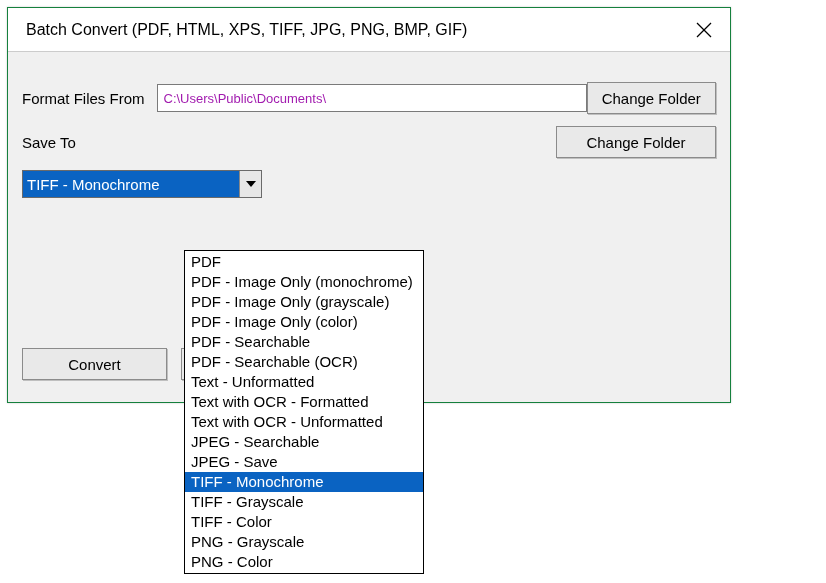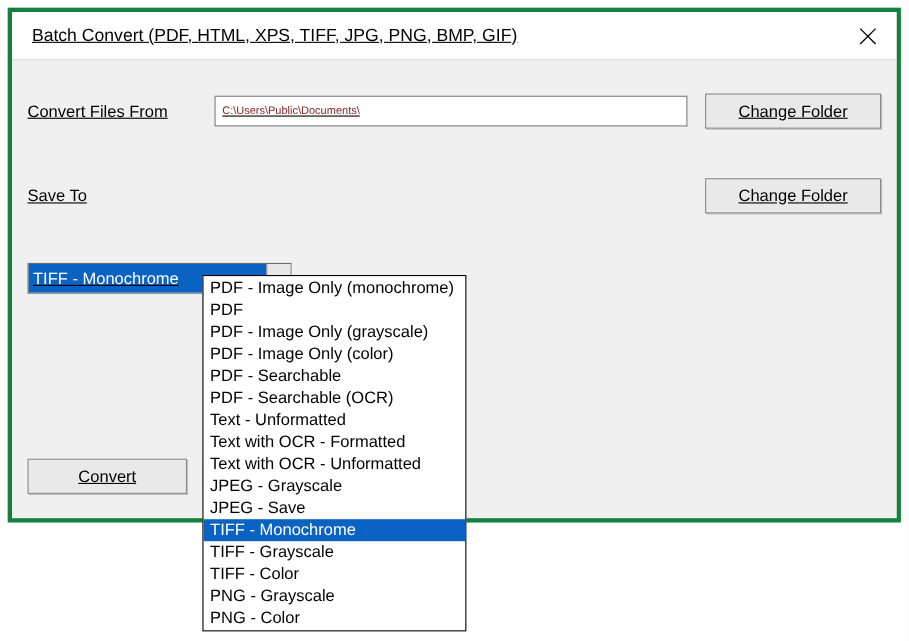--- a/index.html
+++ b/index.html
@@ -15,25 +15,24 @@
   }
   .window {
     width: 826px;
     height: 583px;
     position: relative;
   }
   .dialog {
     position: absolute;
     left: 7px;
     top: 7px;
-    width: 812px;
-    border: 4px solid #15803d;
+    width: 724px;
+    border: 1px solid #15803d;
     background: #fff;
     box-shadow: 0 0 2px rgba(0,0,0,0.2);
-    text-decoration: underline;
   }
   .titlebar {
     height: 44px;
     display: flex;
     align-items: center;
     justify-content: space-between;
     padding: 0 18px 0 18px;
     font-size: 16px;
     color: #000;
     border-bottom: 1px solid #ccc;
@@ -45,38 +44,38 @@
     cursor: pointer;
   }
   .close-icon svg { display: block; }
   .client {
     background: #f0f0f0;
     padding: 10px 14px 22px 14px;
   }
   .row {
     display: flex;
     align-items: center;
-    margin-top: 45px;
+    margin-top: 12px;
   }
   .row:first-child { margin-top: 20px; }
   .label {
     width: 170px;
     color: #000;
     font-size: 15px;
   }
   .path-input {
     flex: 0 0 430px;
     width: 430px;
     height: 28px;
     border: 1px solid #7a7a7a;
     background: #fff;
     padding: 0 6px;
     font-family: inherit;
-    font-size: 10px;
-    color: #7f1d1d;
+    font-size: 13px;
+    color: #a21caf;
     outline: none;
   }
   .btn {
     height: 32px;
     width: 160px;
     background: #e9e9e9;
     border: 1px solid #8b8b8b;
     font-family: inherit;
     font-size: 15px;
     color: #000;
@@ -160,21 +159,21 @@
         <svg width="16" height="16" viewBox="0 0 16 16">
           <line x1="1" y1="1" x2="15" y2="15" stroke="#000" stroke-width="1.2"></line>
           <line x1="15" y1="1" x2="1" y2="15" stroke="#000" stroke-width="1.2"></line>
         </svg>
       </span>
     </div>
 
     <div class="client">
 
       <div class="row">
-        <span class="label">Convert Files From</span>
+        <span class="label">Format Files From</span>
         <input class="path-input" value="C:\Users\Public\Documents\" style="">
         <button class="btn">Change Folder</button>
       </div>
 
       <div class="row">
         <span class="label">Save To</span>
         <button class="btn">Change Folder</button>
       </div>
 
       <div class="row">
@@ -192,30 +191,30 @@
 
       <div class="action-row">
         <button class="btn">Convert</button>
         <button class="btn">Cancel</button>
       </div>
 
     </div>
   </div>
 
   <div class="dropdown-list" id="fmt-list">
+      <div class="opt">PDF</div>
       <div class="opt">PDF - Image Only (monochrome)</div>
-      <div class="opt">PDF</div>
       <div class="opt">PDF - Image Only (grayscale)</div>
       <div class="opt">PDF - Image Only (color)</div>
       <div class="opt">PDF - Searchable</div>
       <div class="opt">PDF - Searchable (OCR)</div>
       <div class="opt">Text - Unformatted</div>
       <div class="opt">Text with OCR - Formatted</div>
       <div class="opt">Text with OCR - Unformatted</div>
-      <div class="opt">JPEG - Grayscale</div>
+      <div class="opt">JPEG - Searchable</div>
       <div class="opt">JPEG - Save</div>
       <div class="opt selected">TIFF - Monochrome</div>
       <div class="opt">TIFF - Grayscale</div>
       <div class="opt">TIFF - Color</div>
       <div class="opt">PNG - Grayscale</div>
       <div class="opt">PNG - Color</div>
     </div>
 </div>
 
 </body></html>

